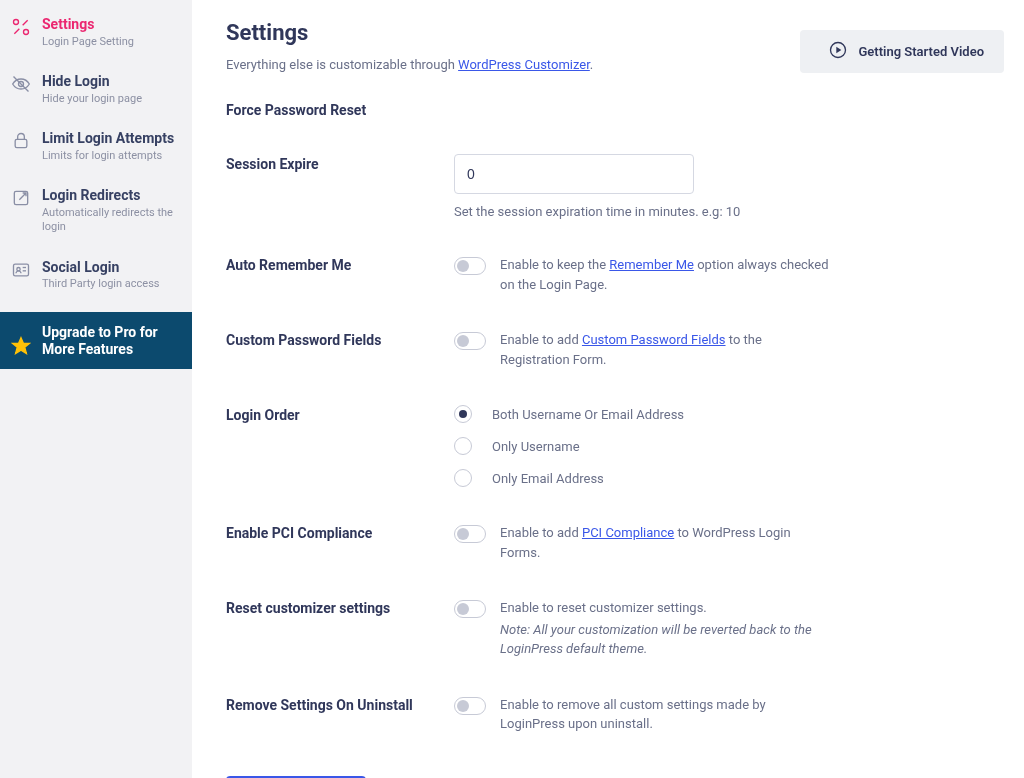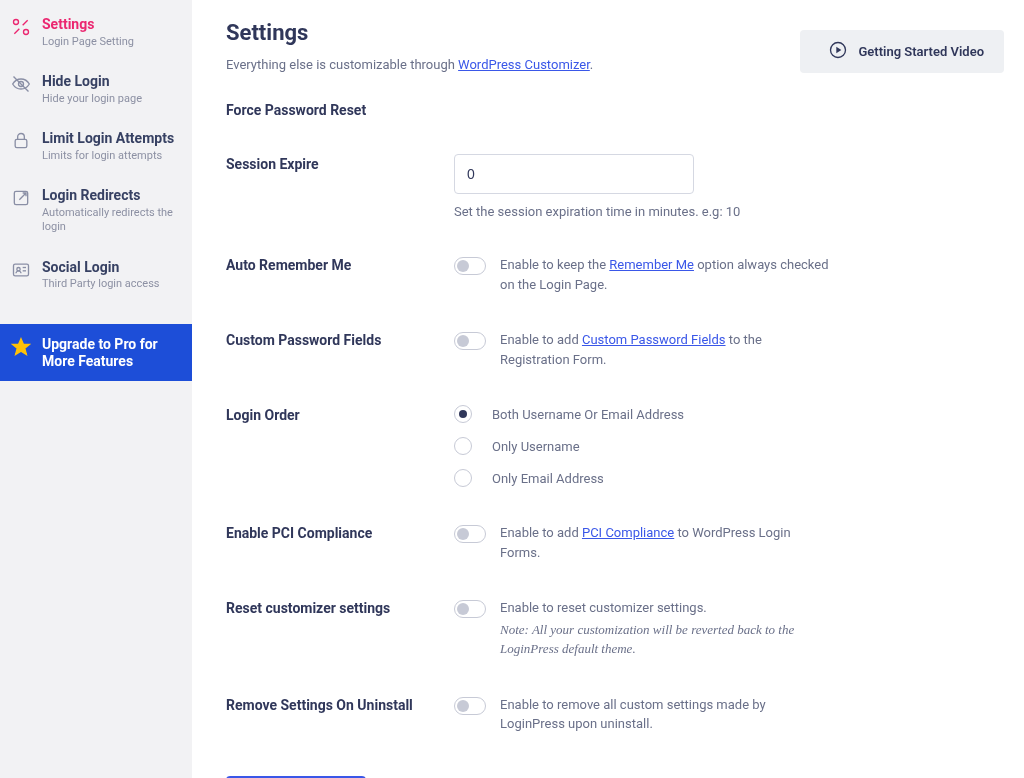--- a/index.html
+++ b/index.html
@@ -30,22 +30,23 @@
   .side-item .title { font-weight: 700; font-size: 14px; color: #374163; line-height: 1.2; }
   .side-item .sub { font-size: 11px; color: #8c90a3; margin-top: 2px; line-height: 1.3; }
   .side-item.active .title { color: #eb2770; }
   .side-item .icon-wrap {
     width: 22px; height: 22px; flex-shrink: 0;
     display:flex; align-items:center; justify-content:center;
   }
   .side-item .icon-wrap svg { width: 20px; height: 20px; stroke: #8a8fa5; fill: none; stroke-width: 1.6; }
   .side-item.active .icon-wrap svg { stroke: #eb2770; }
   .upgrade {
-    background: #1d4ed8;
-    margin-top: 20px;
+    background: #0c4a6e;
+    margin-top: 8px;
+    align-items: flex-end;
   }
   .upgrade .title { color: #fff; }
   .upgrade .icon-wrap svg { fill: #ffc107; stroke: #ffc107; }
   .main {
     flex: 1;
     padding: 20px 28px 20px 34px;
     position: relative;
     overflow: hidden;
   }
   .page-title { font-size: 22px; font-weight: 700; color: #30375a; margin-bottom: 12px; }
@@ -84,21 +85,21 @@
     border: 1px solid #c7cad6; background: #fff;
     position: relative; flex-shrink:0; cursor:pointer;
     margin-top: 2px;
   }
   .toggle::after {
     content: ""; position: absolute; left: 2px; top: 2px;
     width: 12px; height: 12px; border-radius: 50%;
     background: #c7cad6;
   }
   .desc { font-size: 13px; color: #6a7089; line-height: 1.5; max-width: 330px; }
-  .desc .note { font-style: italic; display:block; margin-top:2px;font-family:Liberation Serif, serif; }
+  .desc .note { font-style: italic; display:block; margin-top:2px; }
   .text-input {
     width: 240px; height: 40px;
     border: 1px solid #d5d8e2; border-radius: 4px;
     padding: 0 12px; font-size: 14px; color: #30375a;
     outline: none;
   }
   .helper { font-size: 13px; color: #6a7089; margin-top: 10px; }
   .radio-group { display:flex; flex-direction:column; gap:14px; }
   .radio-item { display:flex; align-items:center; gap: 20px; cursor:pointer; }
   .radio-circle {

